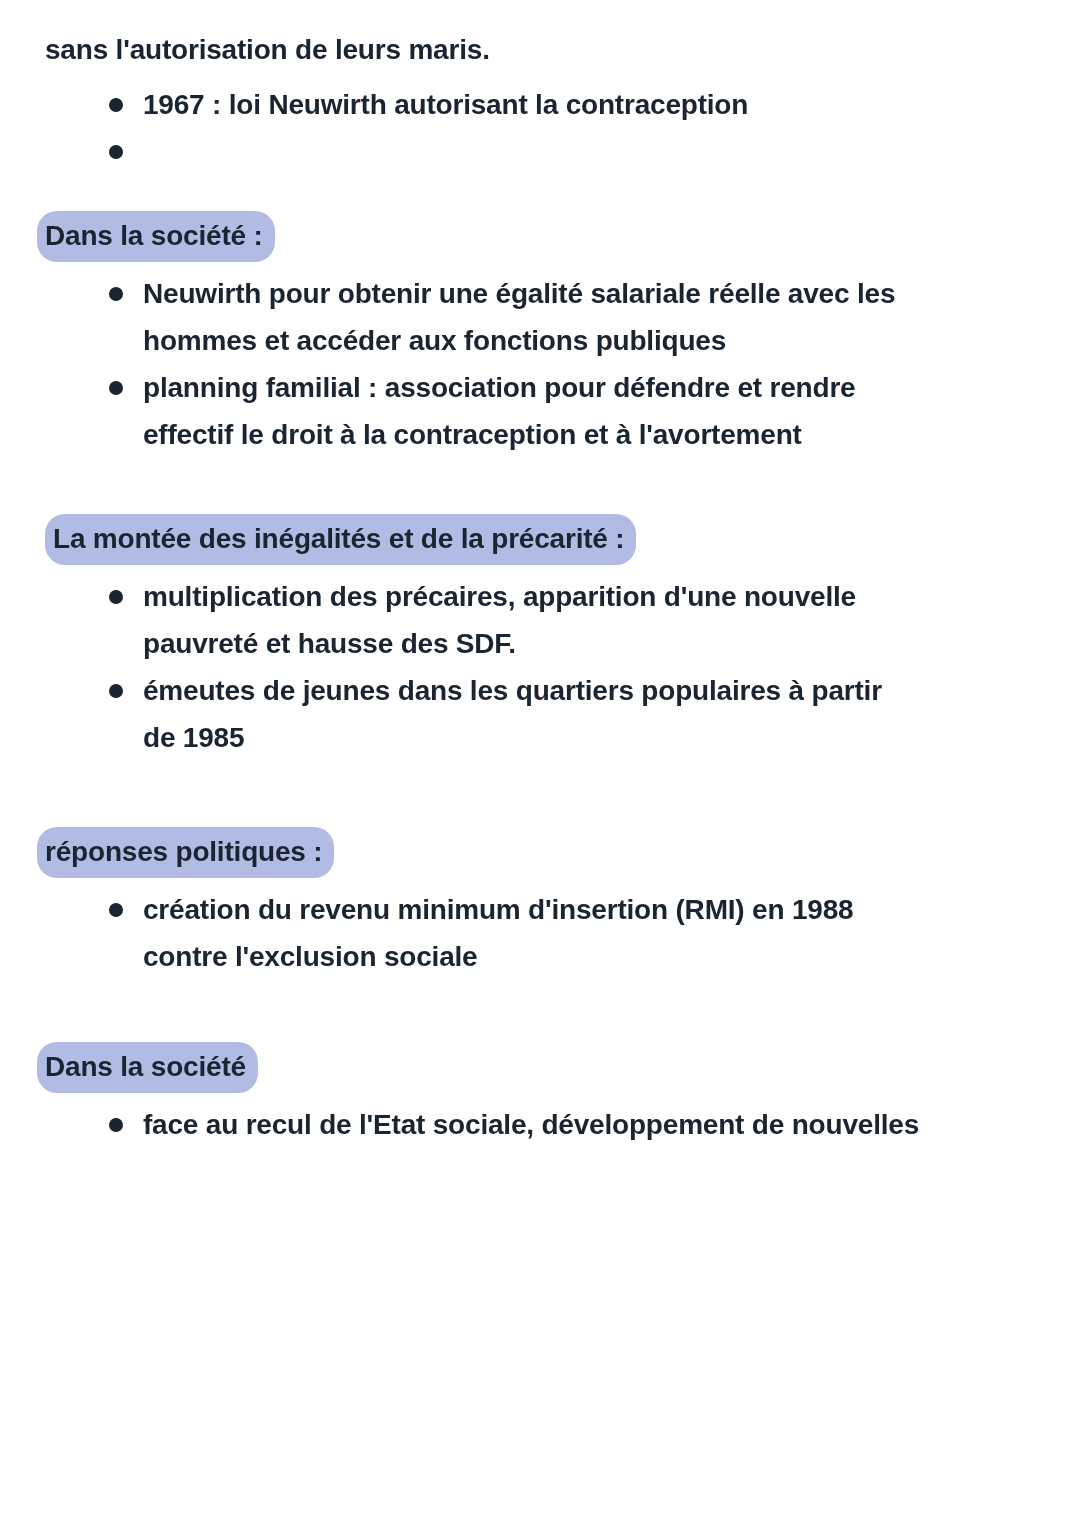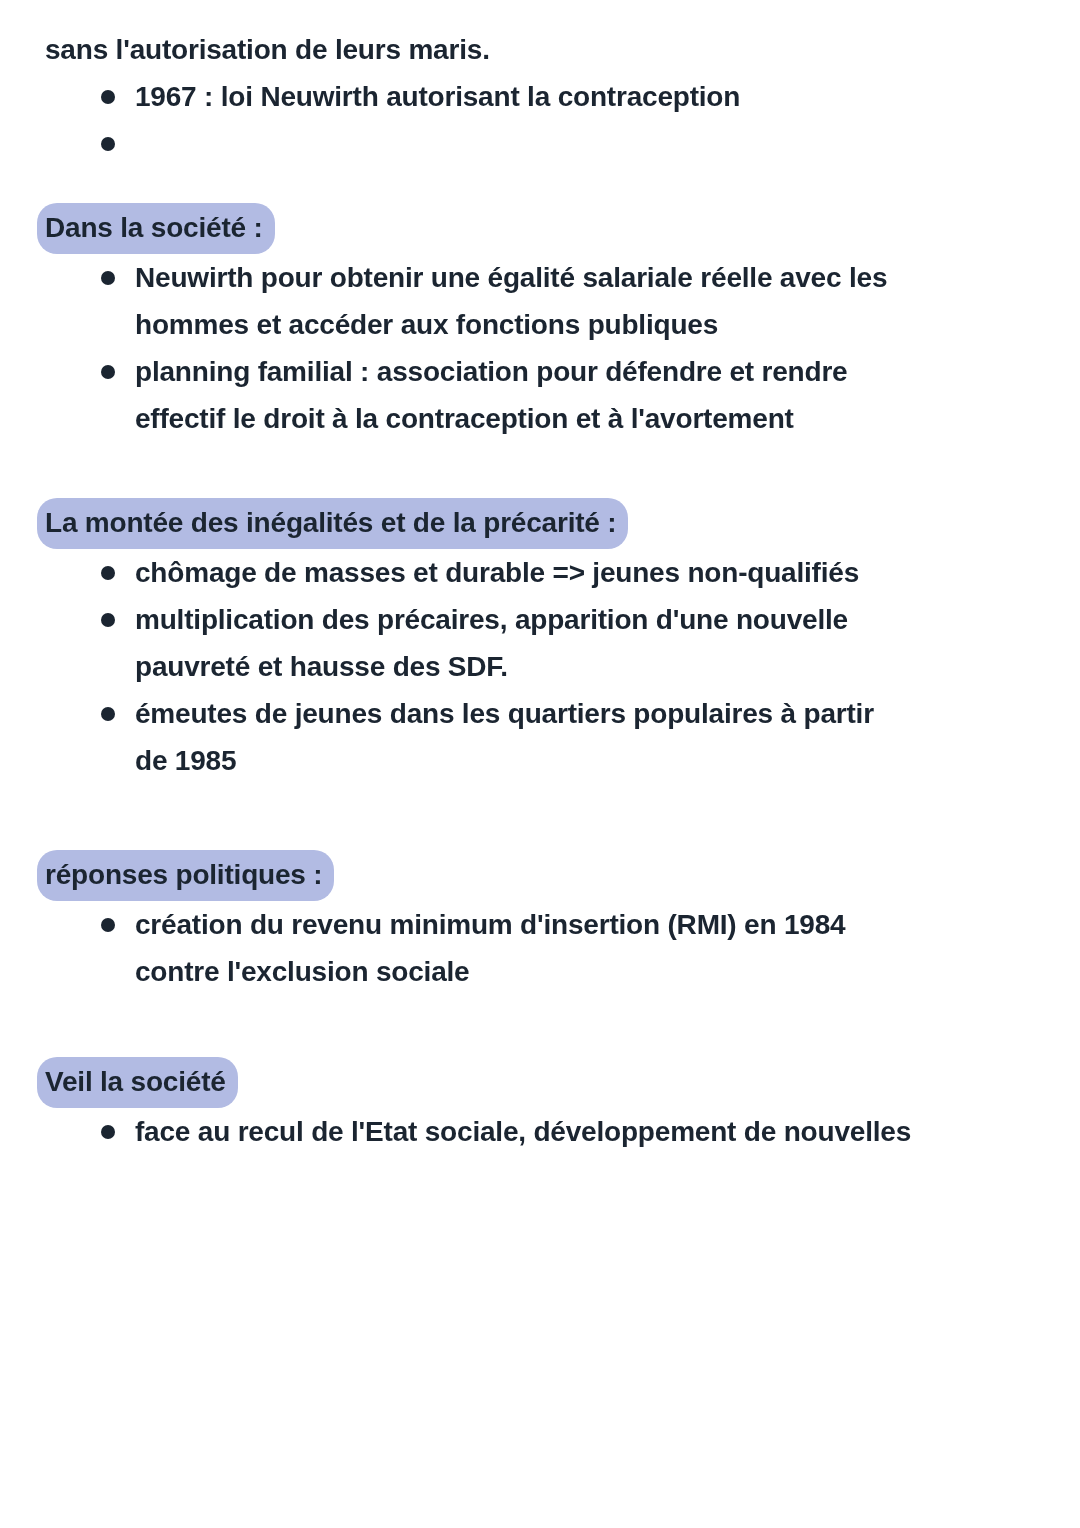--- a/index.html
+++ b/index.html
@@ -23,21 +23,21 @@
   }
   .doc {
     padding: 26px 30px 0 45px;
     width: 1080px;
     height: 1257px;
   }
   .para { white-space: nowrap; }
 
   ul.bullets {
     list-style: none;
-    margin: 0;
+    margin: 8px;
     padding: 0;
   }
   li.bullet-item {
     display: flex;
     align-items: flex-start;
     margin: 0;
   }
   .dot {
     flex: 0 0 auto;
     width: 14px;
@@ -56,21 +56,21 @@
     border-radius: 20px;
     padding: 1px 12px 3px 8px;
     margin-left: -8px;
     text-align: center;
   }
 
   
   .m-laws       { margin-top: 8px; }
   .m-heading1   { margin-top: 52px; }
   .m-bullets1   { margin-top: 54px; }
-  .m-heading2   { margin-top: 56px; }
+  .m-heading2   { margin-top: 56px; margin-left: 8px; }
   .m-bullets2   { margin-top: 46px; }
   .m-heading3   { margin-top: 66px; }
   .m-heading4   { margin-top: 44px; }
   .m-bullets3   { margin-top: 46px; }
   .m-heading5   { margin-top: 62px; }
   .m-bullets4   { margin-top: 50px; }
 </style>
 </head>
 <body>
 
@@ -112,26 +112,20 @@
   </ul>
 
   <div class="heading-row m-heading2">
     <span class="highlight">La montée des inégalités et de la précarité :</span>
   </div>
 
   <ul class="bullets m-bullets2">
     <li class="bullet-item">
       <span class="dot"></span>
       <div class="lines">
-        <div class="line">chômage de masses et durable =&gt; jeunes non-qualifiés</div>
-      </div>
-    </li>
-    <li class="bullet-item">
-      <span class="dot"></span>
-      <div class="lines">
         <div class="line">multiplication des précaires, apparition d'une nouvelle</div>
         <div class="line">pauvreté et hausse des SDF.</div>
       </div>
     </li>
     <li class="bullet-item">
       <span class="dot"></span>
       <div class="lines">
         <div class="line">émeutes de jeunes dans les quartiers populaires à partir</div>
         <div class="line">de 1985</div>
       </div>
@@ -140,28 +134,28 @@
 
   <div class="heading-row m-heading3">
     <span class="highlight">réponses politiques :</span>
   </div>
 
 
   <ul class="bullets m-bullets3">
     <li class="bullet-item">
       <span class="dot"></span>
       <div class="lines">
-        <div class="line">création du revenu minimum d'insertion (RMI) en 1984</div>
+        <div class="line">création du revenu minimum d'insertion (RMI) en 1988</div>
         <div class="line">contre l'exclusion sociale</div>
       </div>
     </li>
   </ul>
 
   <div class="heading-row m-heading5">
-    <span class="highlight">Veil la société</span>
+    <span class="highlight">Dans la société</span>
   </div>
 
   <ul class="bullets m-bullets4">
     <li class="bullet-item">
       <span class="dot"></span>
       <div class="lines">
         <div class="line">face au recul de l'Etat sociale, développement de nouvelles</div>
       </div>
     </li>
   </ul>

